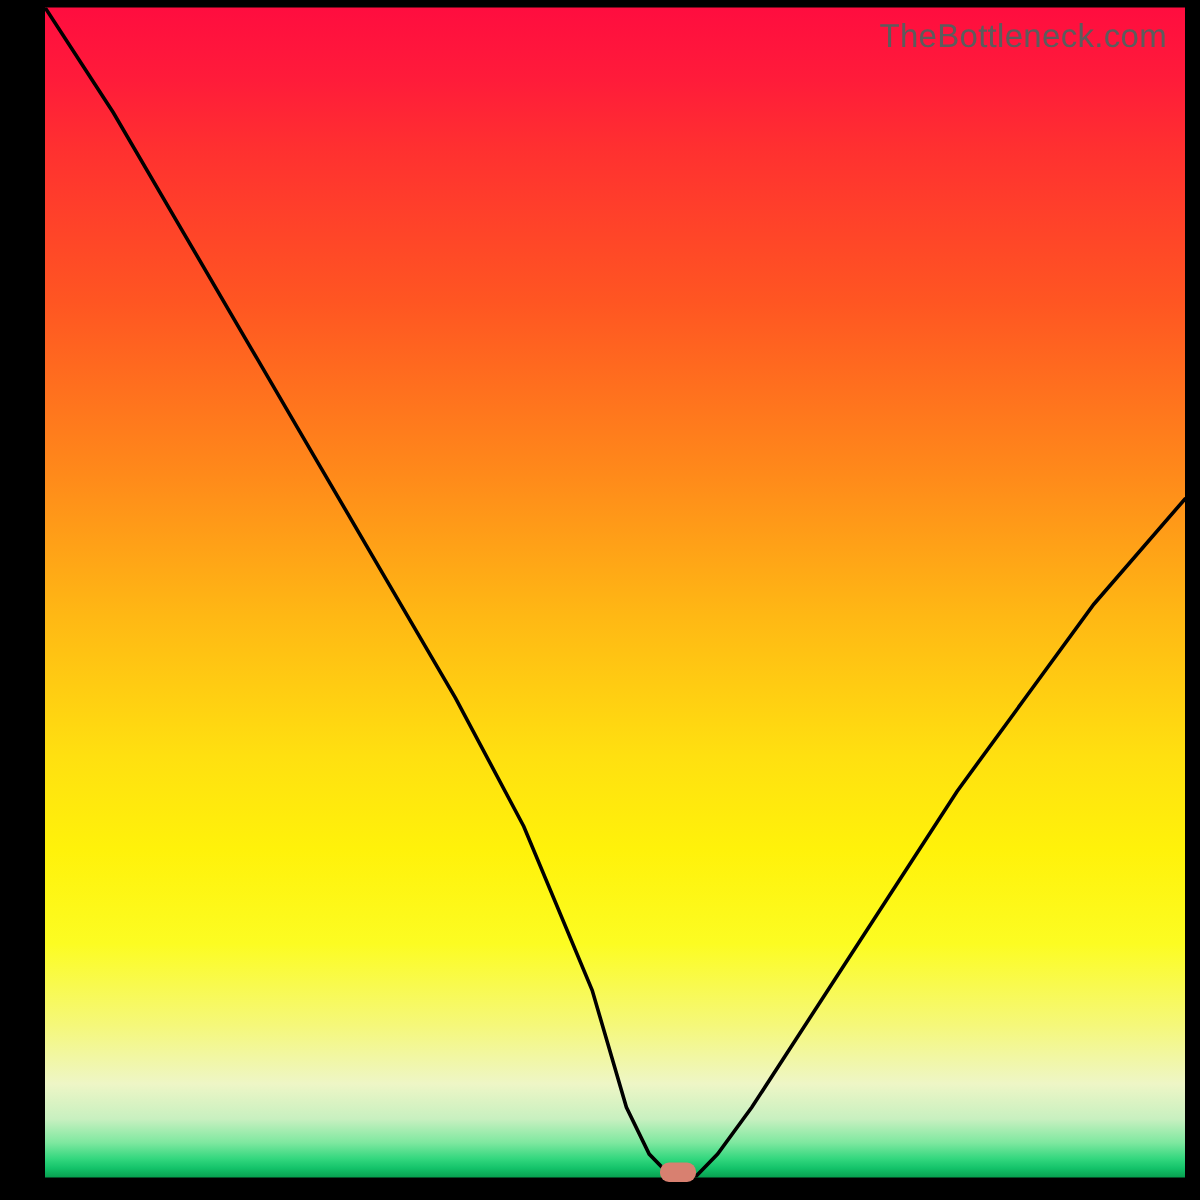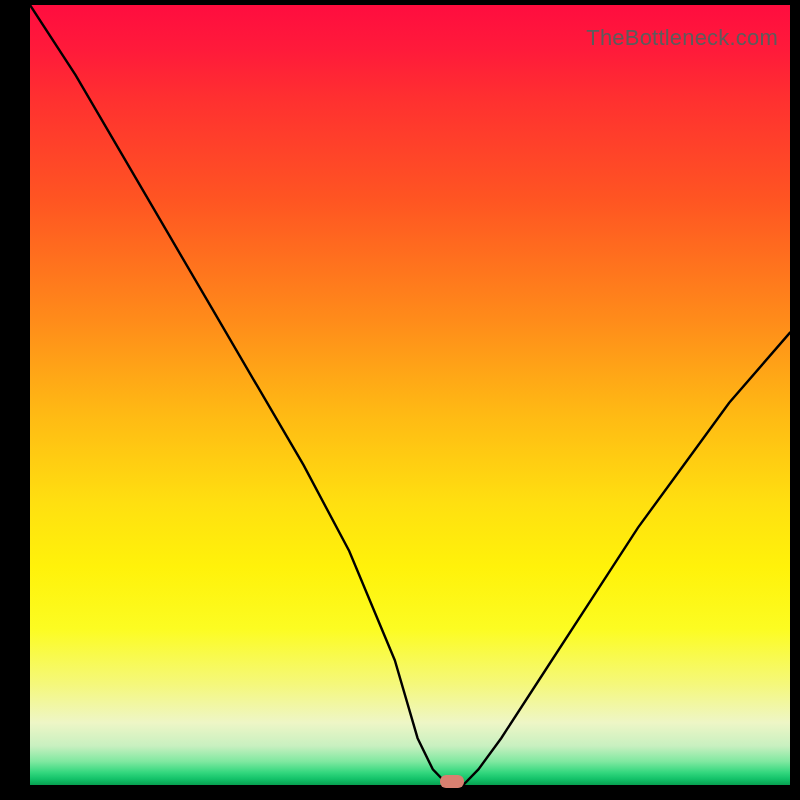--- a/index.html
+++ b/index.html
@@ -52,21 +52,20 @@
   }
   .watermark {
     position: absolute;
     top: 6px;
     right: 12px;
     color: #5c5c5c;
     font-size: 22px;
     font-weight: 500;
     letter-spacing: 0.2px;
     user-select: none;
-    margin-top: 14px;
   }
   .marker {
     position: absolute;
     width: 24px;
     height: 13px;
     background: #d88070;
     border-radius: 6px;
   }
 </style>
 </head>

